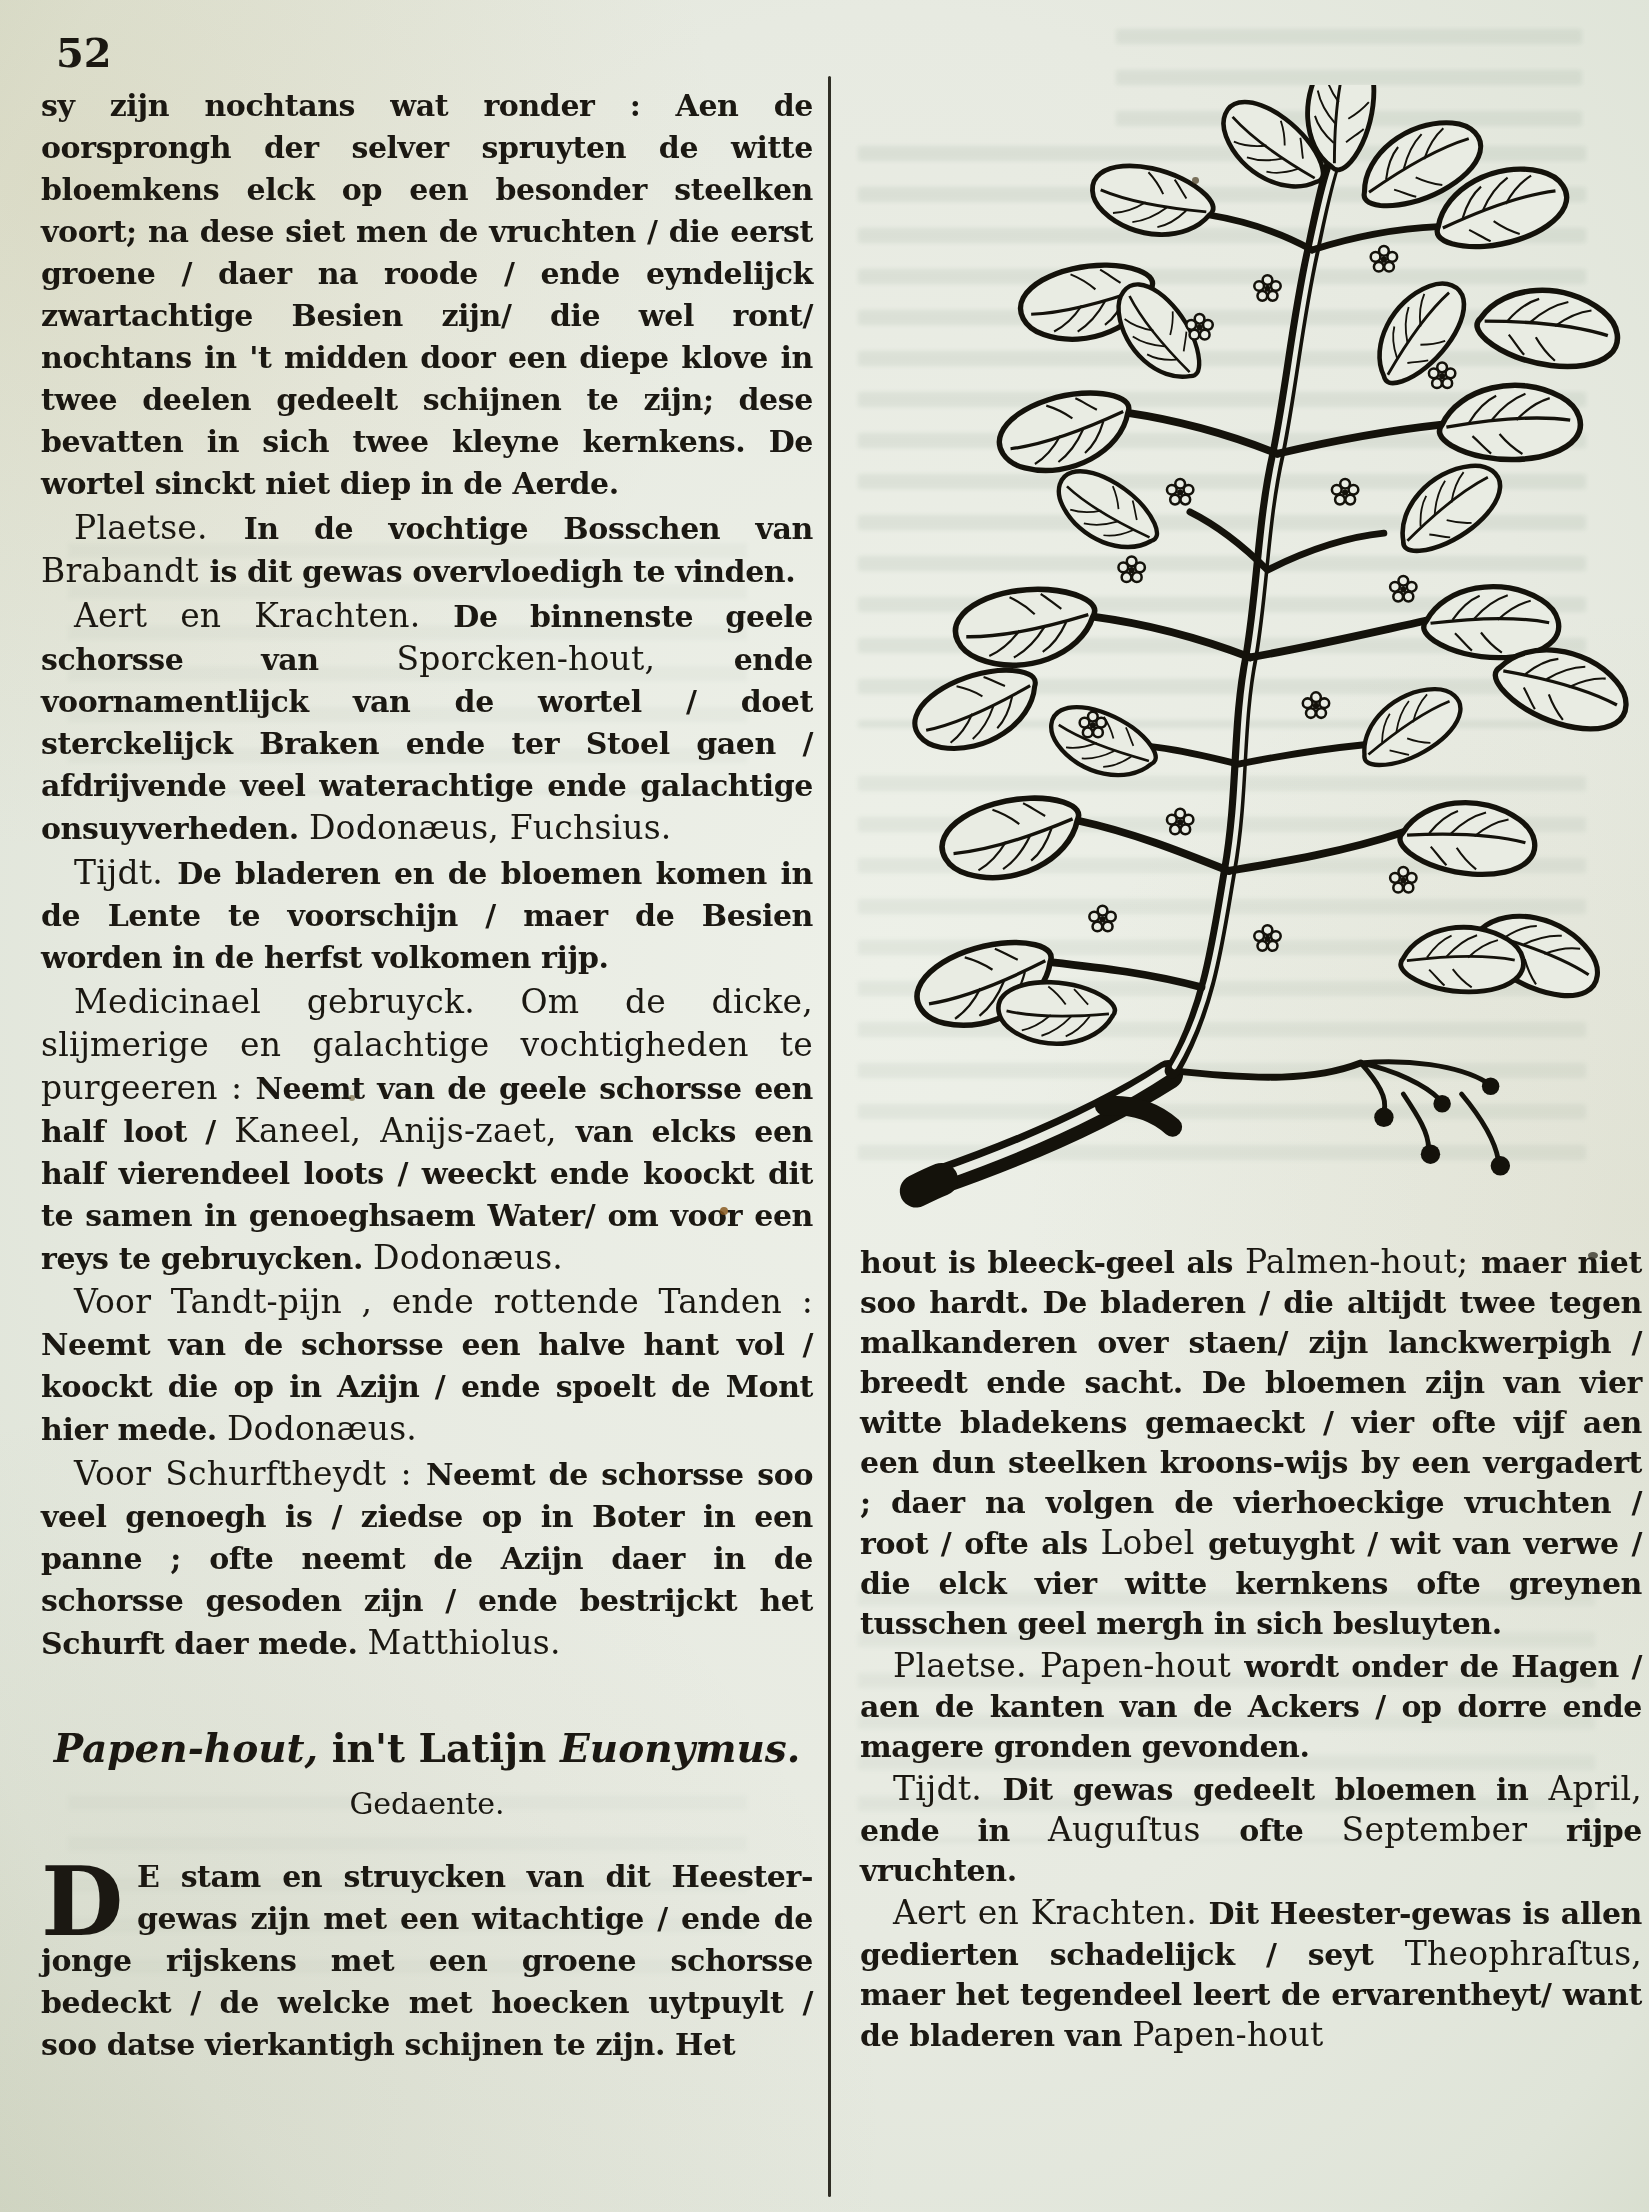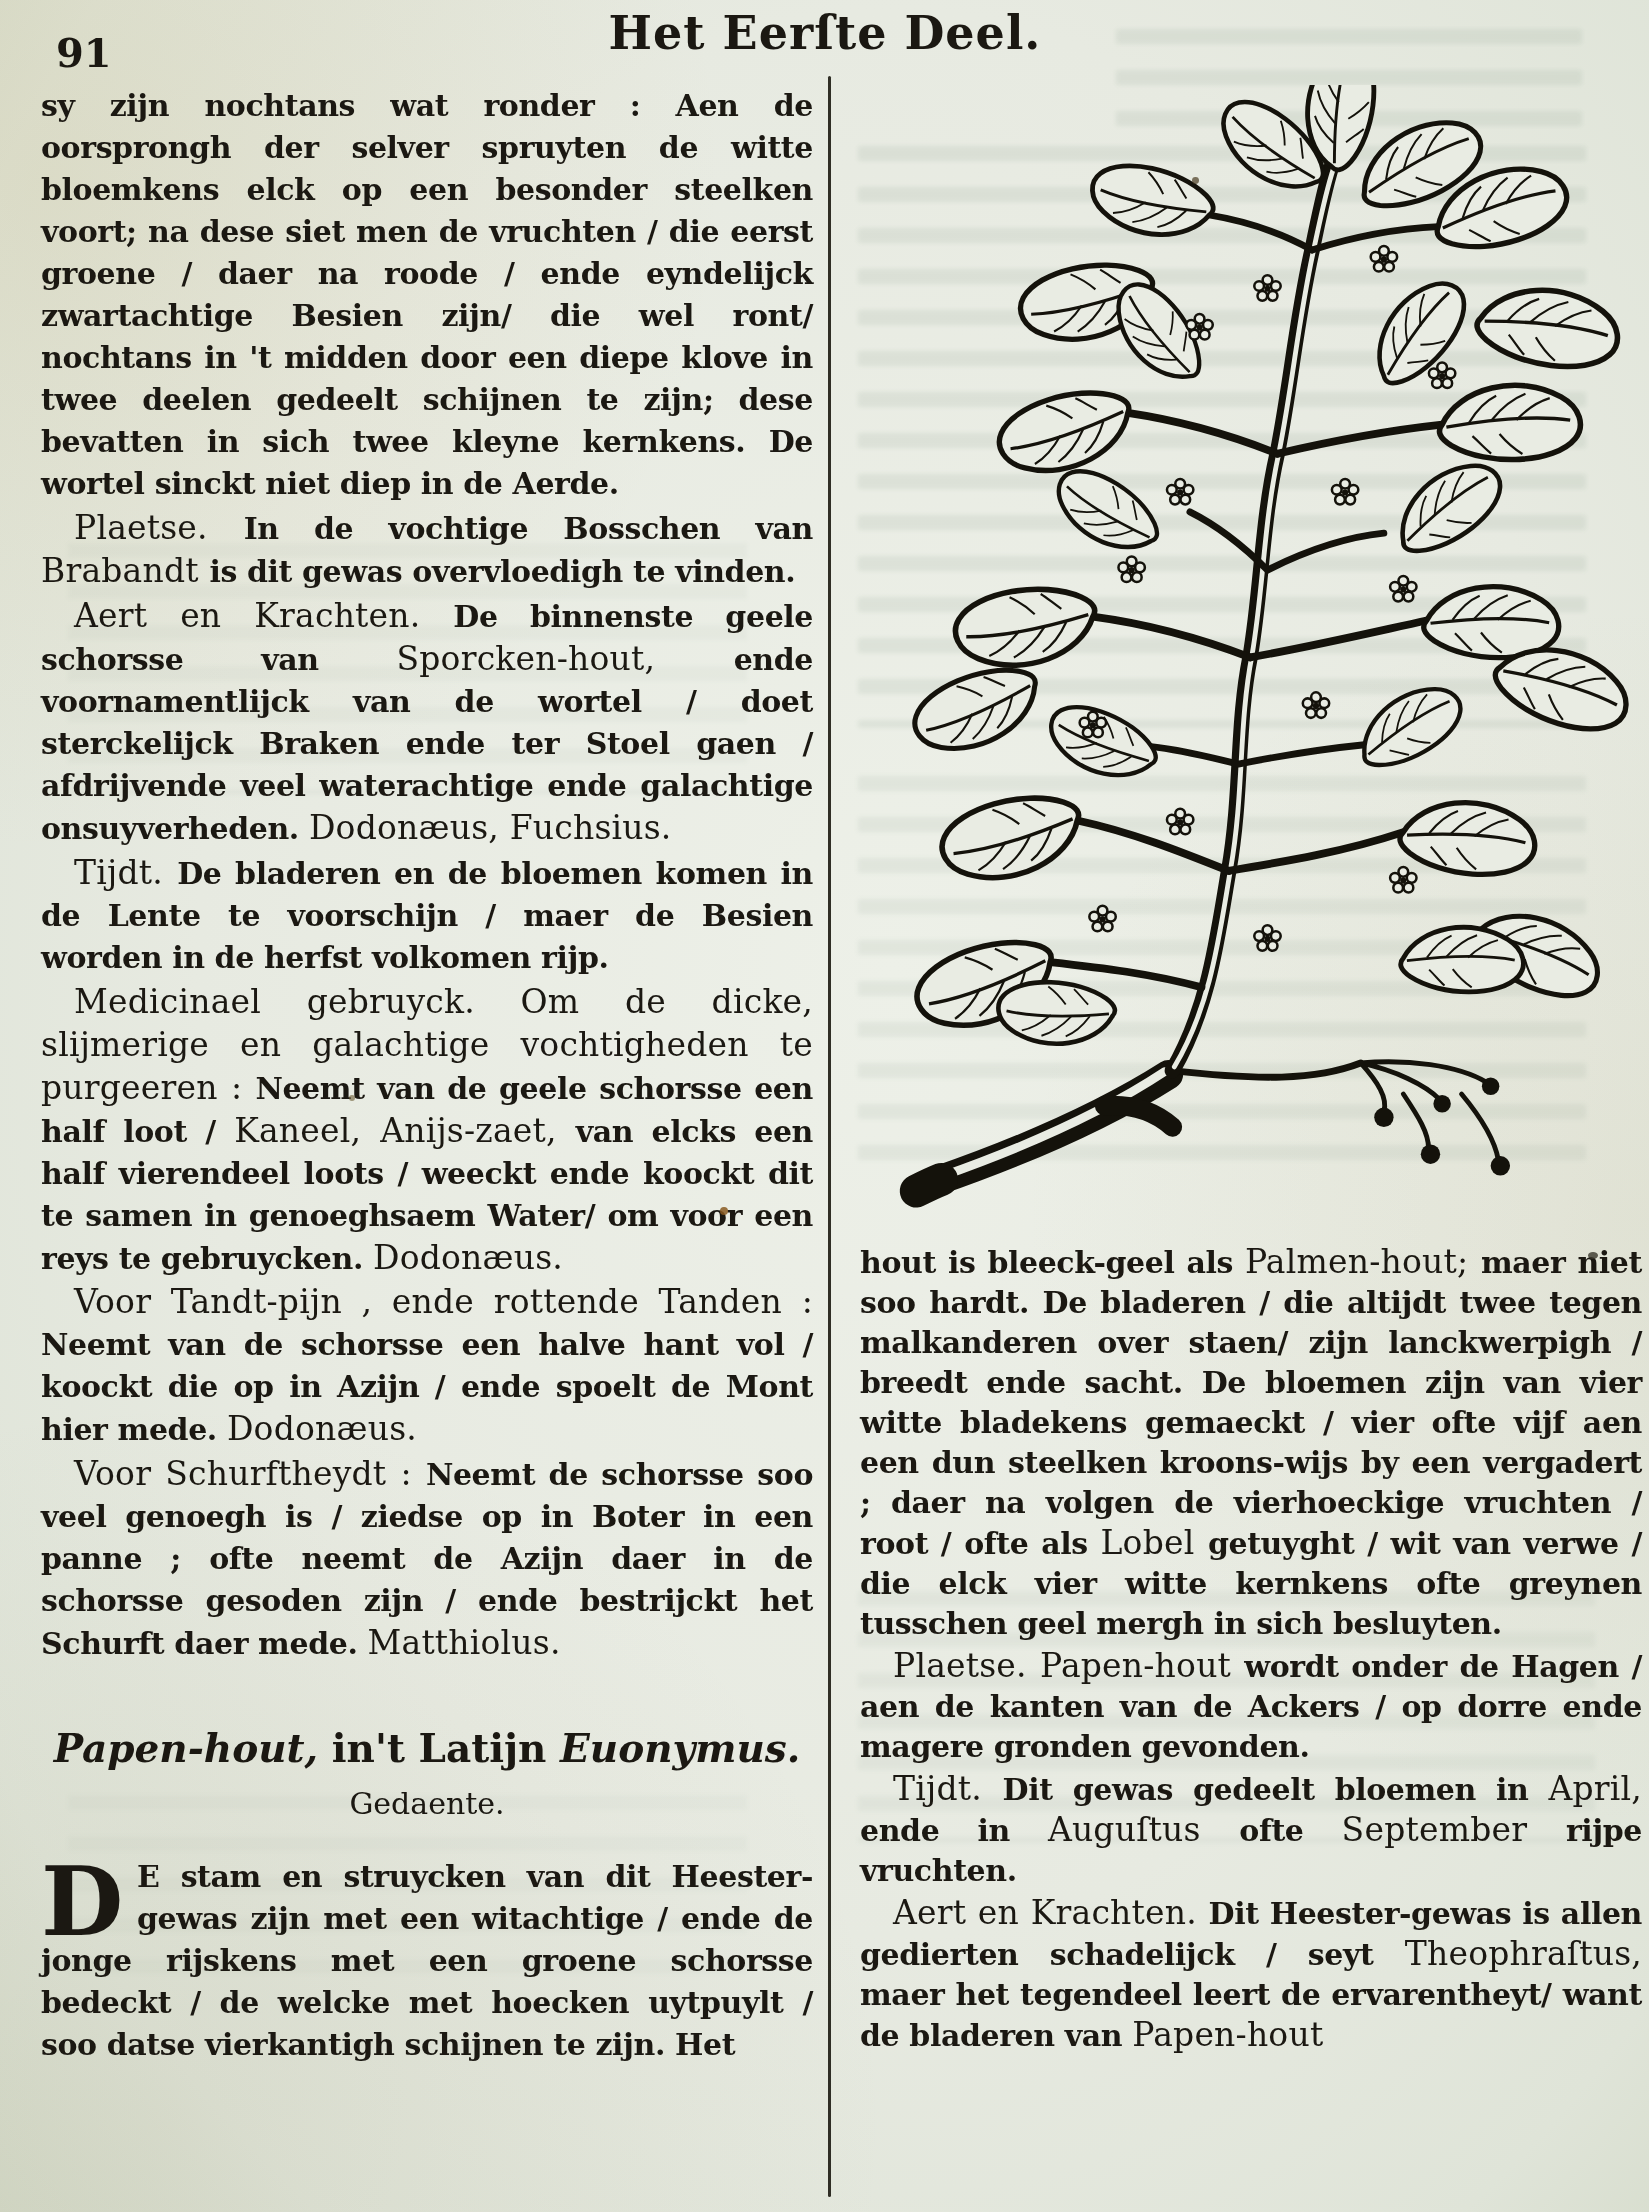--- a/index.html
+++ b/index.html
@@ -58,22 +58,21 @@
   <div class="bleed" style="left:858px;top:776px;width:728px;height:408px;opacity:.38;"></div>
   <div class="bleed" style="left:858px;top:1591px;width:737px;height:252px;opacity:.28;"></div>
   <div class="bleed" style="left:68px;top:543px;width:679px;height:252px;opacity:.20;"></div>
   <div class="bleed" style="left:68px;top:1795px;width:679px;height:194px;opacity:.16;"></div>
 
   <div class="speck" style="left:720px;top:1207px;width:7.8px;height:7.8px;background:#8a5a22;opacity:.85;"></div>
   <div class="speck" style="left:1588px;top:1252px;width:9.7px;height:6.8px;background:#3a372c;opacity:.8;"></div>
   <div class="speck" style="left:1192px;top:177px;width:6.8px;height:6.8px;background:#4a3c22;opacity:.7;"></div>
   <div class="speck" style="left:349px;top:1095px;width:5.8px;height:5.8px;background:#6b5b33;opacity:.6;"></div>
 
-  <span class="pagenum">91</span>
-  <h1 class="running-header">Het Eerſte Deel.</h1>
+  <span class="pagenum">52</span>
   <div class="divider"></div>
 
   <div class="col col-left">
 
     <p class="para"><span class="g">sy zijn nochtans wat ronder : Aen de oorsprongh der selver spruyten de witte bloemkens elck op een besonder steelken voort; na dese siet men de vruchten / die eerst groene / daer na roode / ende eyndelijck zwartachtige Besien zijn/ die wel ront/ nochtans in 't midden door een diepe klove in twee deelen gedeelt schijnen te zijn; dese bevatten in sich twee kleyne kernkens. De wortel sinckt niet diep in de Aerde.</span></p>
 
     <p class="para ind"><span class="rm">Plaetse. </span><span class="g">In de vochtige Bosschen van </span><span class="rm">Brabandt </span><span class="g">is dit gewas overvloedigh te vinden.</span></p>
 
     <p class="para ind"><span class="rm">Aert en Krachten. </span><span class="g">De binnenste geele schorsse van </span><span class="rm">Sporcken-hout, </span><span class="g">ende voornamentlijck van de wortel / doet sterckelijck Braken ende ter Stoel gaen / afdrijvende veel waterachtige ende galachtige onsuyverheden. </span><span class="rm">Dodonæus, Fuchsius.</span></p>
 

